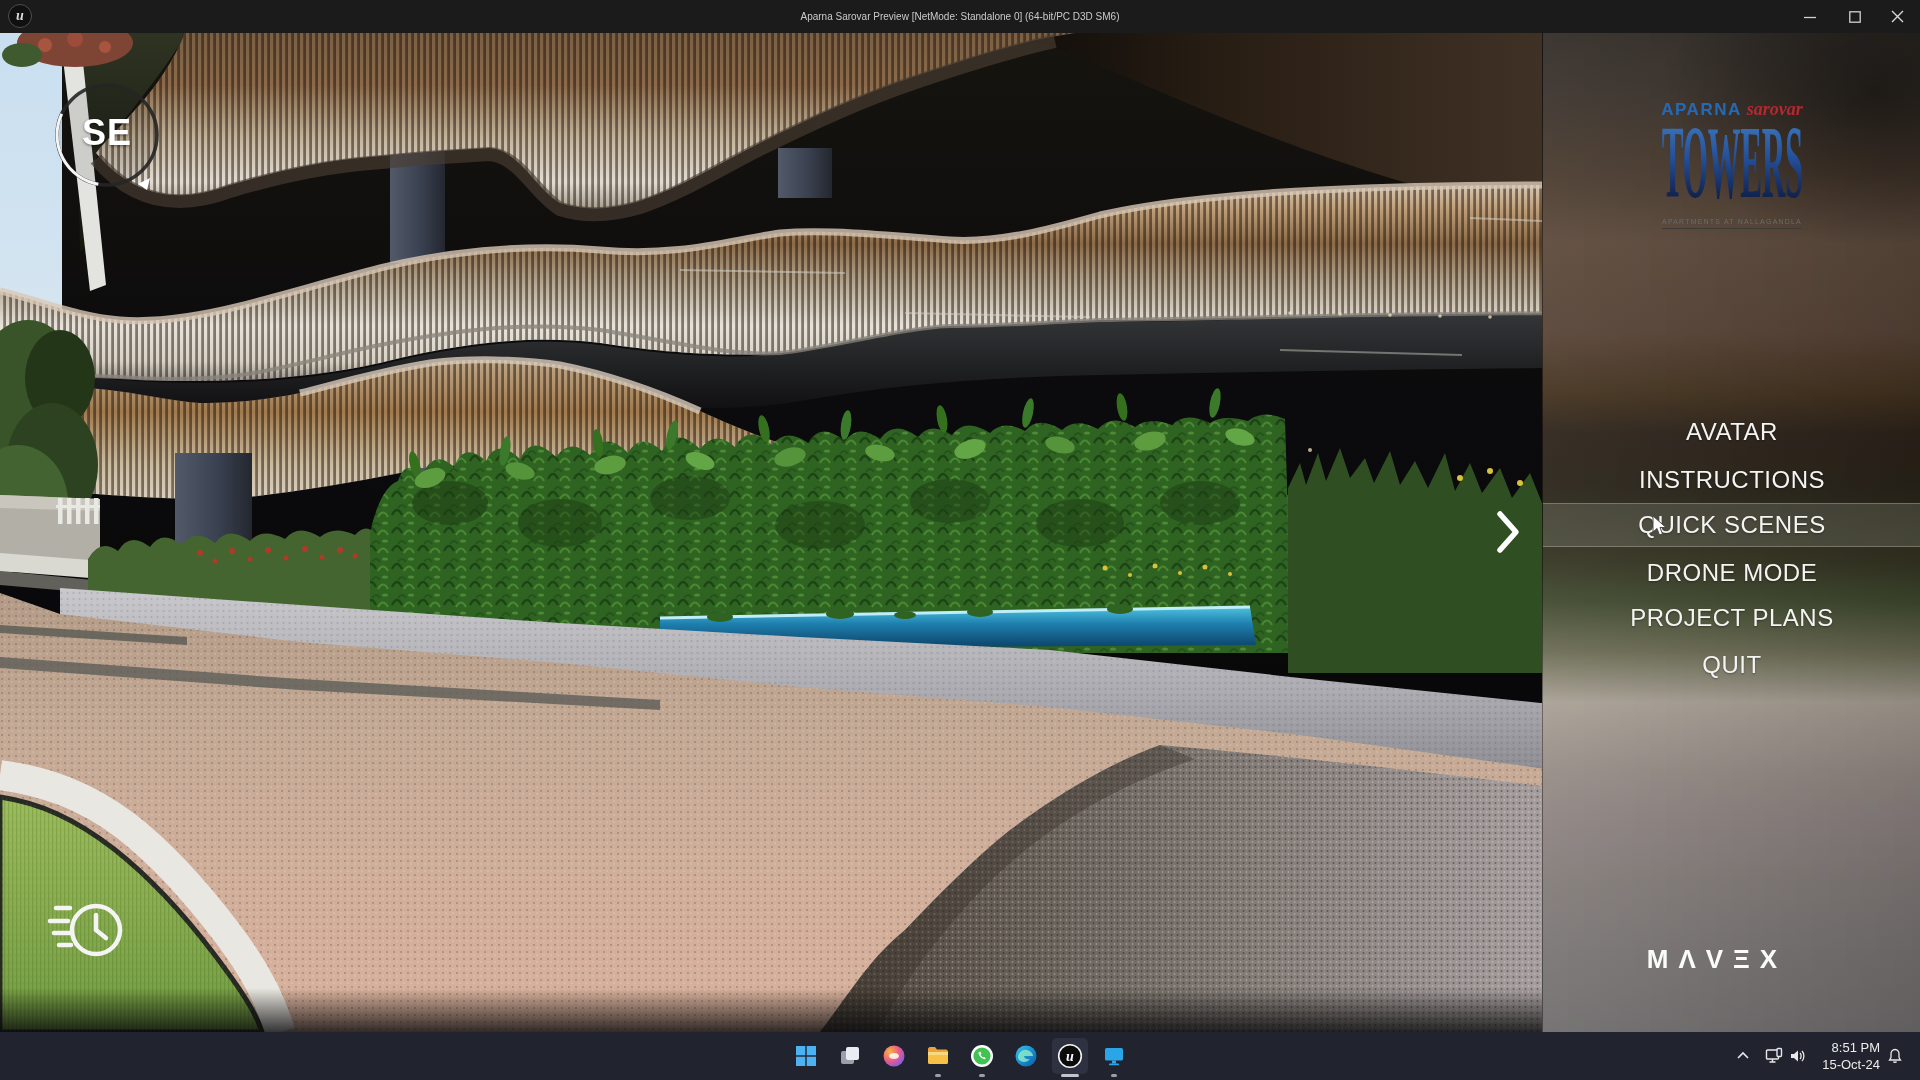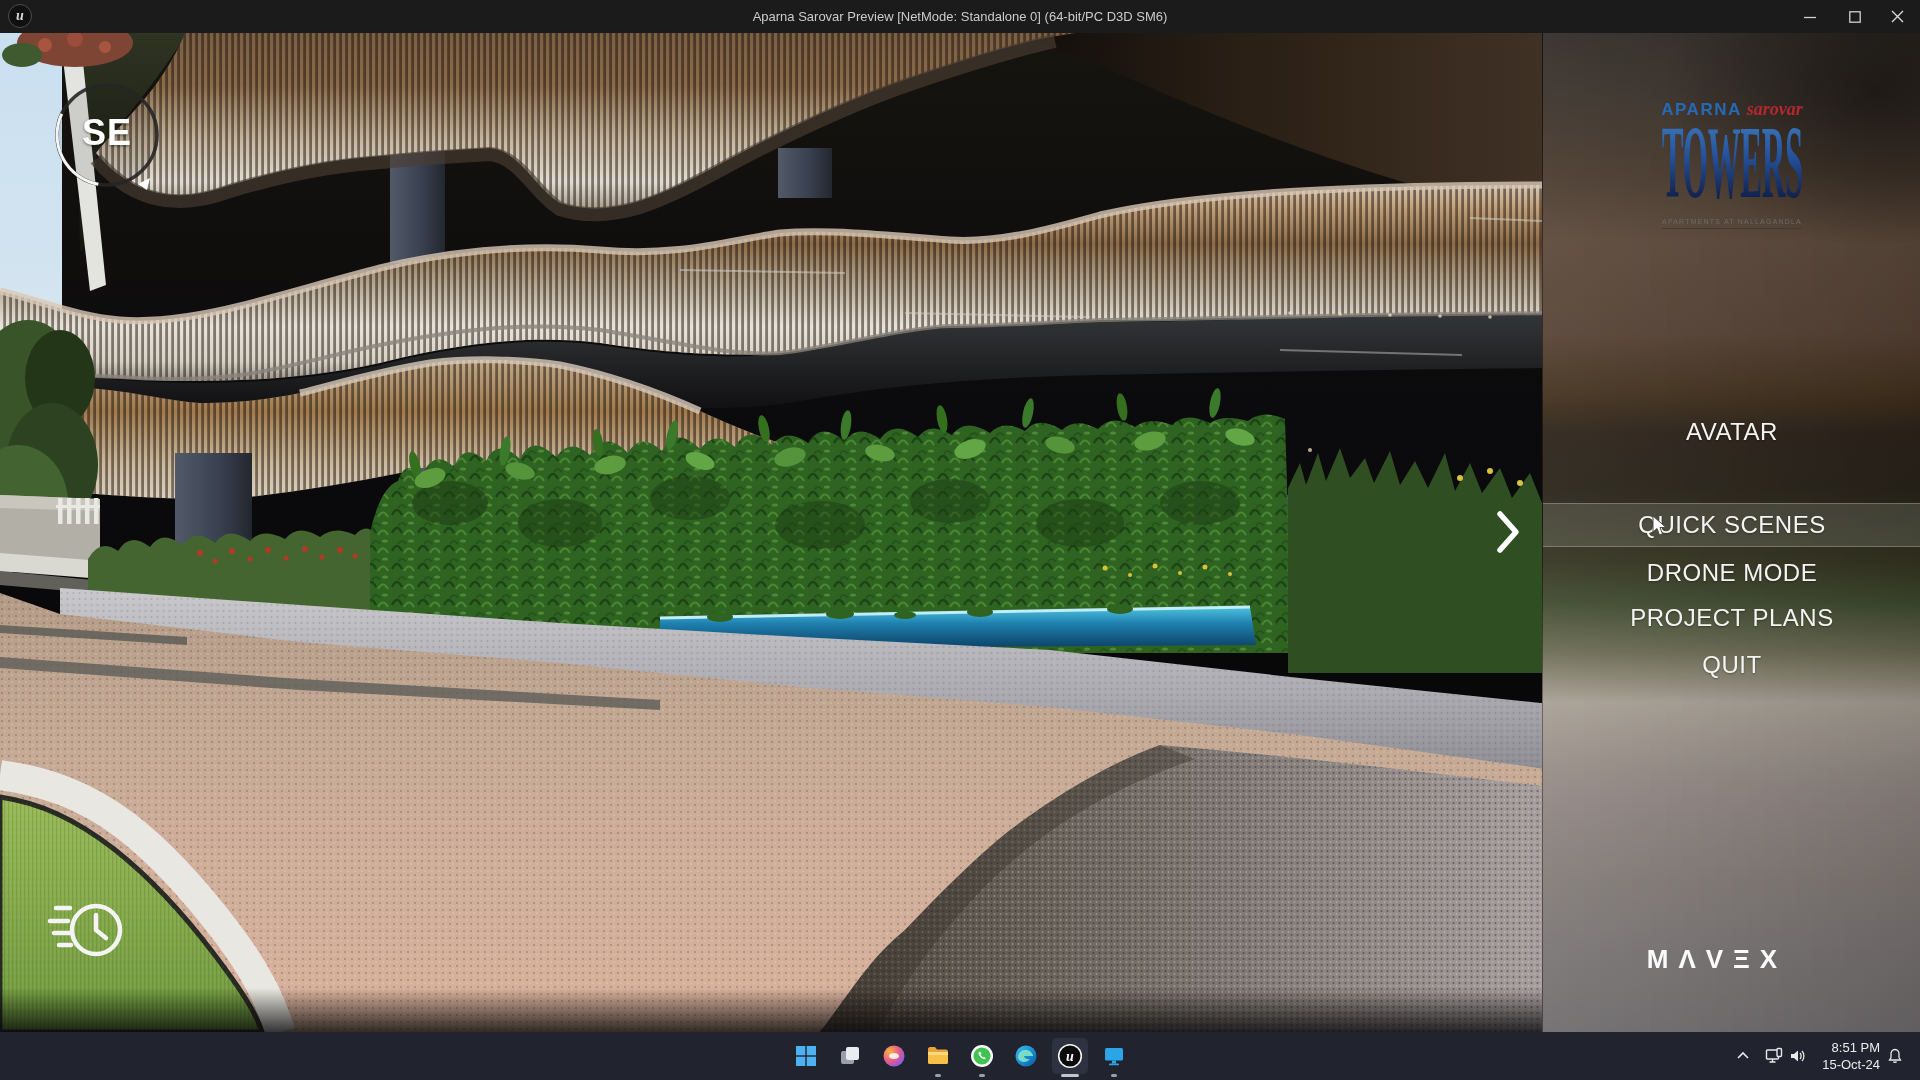--- a/index.html
+++ b/index.html
@@ -2,21 +2,21 @@
 <html><head>
 <meta charset="utf-8">
 <style>
   * { margin:0; padding:0; box-sizing:border-box; }
   body { width:1920px; height:1080px; overflow:hidden; background:#000; font-family:"Liberation Sans",sans-serif; }
   .screen { position:relative; width:1920px; height:1080px; background:#000; }
 
   
   .titlebar { position:absolute; top:0; left:0; width:1920px; height:33px; background:#1b1b1b; }
   .ue-logo { position:absolute; left:8px; top:4px; width:24px; height:24px; border-radius:50%; background:#101010; border:1.5px solid #4e4e4e; color:#dadada; font-family:"Liberation Serif",serif; font-style:italic; font-weight:bold; font-size:14px; line-height:21px; text-align:center; }
-  .win-title { position:absolute; left:0; right:0; top:0; height:33px; line-height:33px; text-align:center; color:#cbcbcb; font-size:13px; }
+  .win-title { position:absolute; left:0; right:0; top:0; height:33px; line-height:33px; text-align:center; color:#cbcbcb; font-size:10px; }
   .wc { position:absolute; top:0; width:45px; height:33px; display:flex; align-items:center; justify-content:center; }
   .wc.min { left:1787px; } .wc.max { left:1832px; } .wc.close { left:1875px; }
 
   
   .viewport { position:absolute; top:33px; left:0; width:1920px; height:999px; background:#0a0a0c; }
   .scene { position:absolute; inset:0; width:1920px; height:999px; }
 
   
   .compass { position:absolute; left:52px; top:47px; width:110px; height:110px; }
   .compass .lbl { position:absolute; left:0; right:0; top:50%; transform:translateY(-54%); text-align:center; color:#fff; font-size:36px; font-weight:bold; letter-spacing:1px; text-shadow:0 1px 3px rgba(0,0,0,.5); }
@@ -436,20 +436,21 @@
         <div class="towers-wrap">
             <div class="towers">TOWERS</div>
           </div>
         <div class="tagline">APARTMENTS AT NALLAGANDLA</div>
         <div class="tagline-rule"></div>
       </div>
 
       <div class="menu">
         <div class="menu-hl"></div>
         <div class="mi" style="top:399px">AVATAR</div>
+        <div class="mi" style="top:447px">INSTRUCTIONS</div>
         <div class="mi" style="top:492px">QUICK SCENES</div>
         <div class="mi" style="top:540px">DRONE MODE</div>
         <div class="mi" style="top:585px">PROJECT PLANS</div>
         <div class="mi" style="top:632px">QUIT</div>
       </div>
 
       <div class="mavex">MΛVΞX</div>
     </div>
 
     <div class="cursor">

